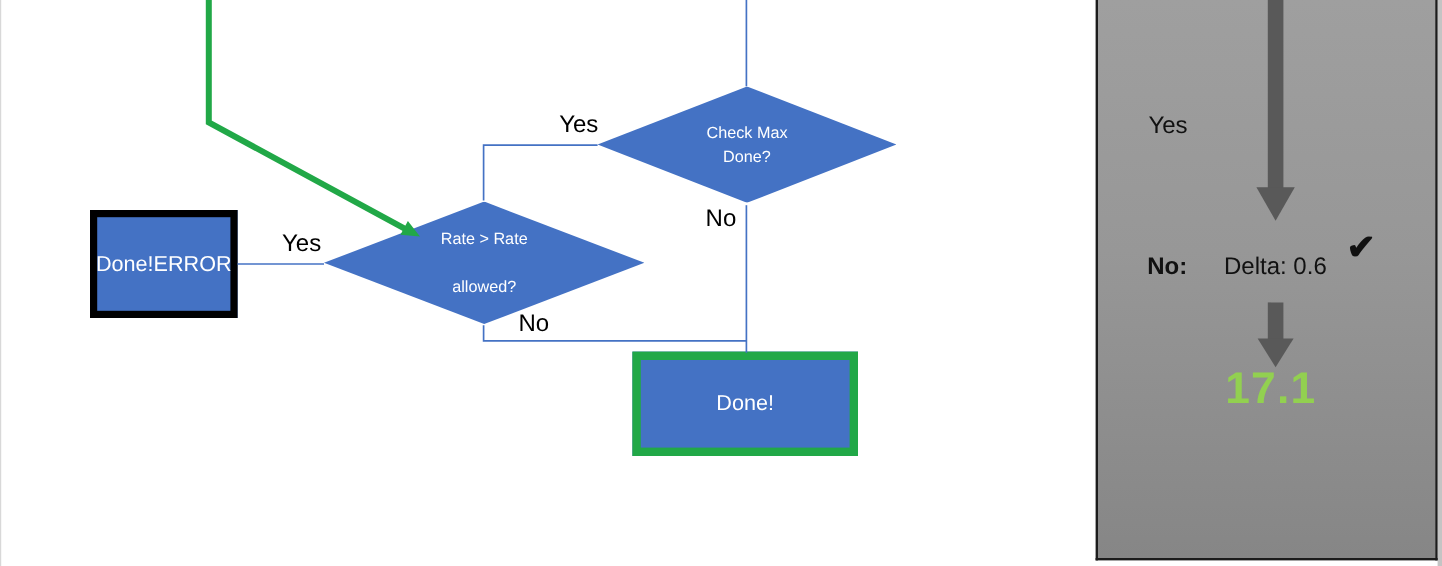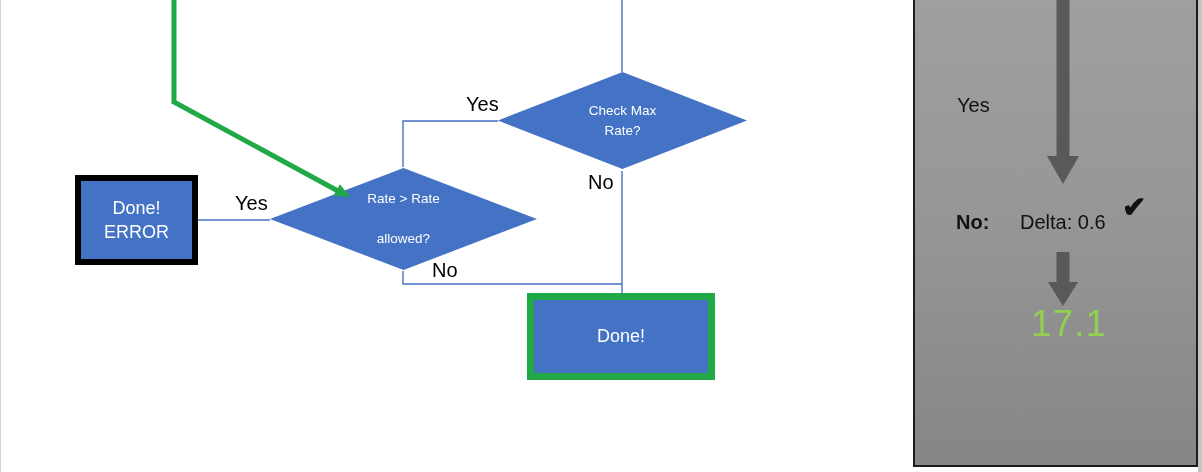--- a/index.html
+++ b/index.html
@@ -18,21 +18,21 @@
     background:#4472C4;
     display:flex; flex-direction:column; align-items:center; justify-content:center;
     color:#ffffff; font-size:13.5px; line-height:1.45; text-align:center;
   }
   .d-check { left:498px; top:72px;  width:249px; height:97px; }
   .d-rate  { left:270px; top:168px; width:267px; height:102px;gap:20px; }
 
   .tbox {
     position:absolute; z-index:2; box-sizing:border-box;
     background:#4472C4;
-    display:flex; flex-direction:column; align-items:center; justify-content:center;
+    display:flex; flex-direction:row; align-items:center; justify-content:center;
     color:#ffffff; font-size:18px; line-height:1.35; text-align:center;
   }
   .b-error { left:75px;  top:175px; width:123px; height:90px; border:6px solid #000000; }
   .b-done  { left:527px; top:293px; width:188px; height:87px; border:7px solid #21A847; }
 
   .lbl { position:absolute; z-index:4; color:#000000; font-size:20px; line-height:1.1; }
   .lbl-check-yes { left:466px; top:93px; }
   .lbl-check-no  { left:588px; top:171px; }
   .lbl-rate-yes  { left:235px; top:192px; }
   .lbl-rate-no   { left:432px; top:259px; }
@@ -43,32 +43,32 @@
     border:2px solid #1c1c1c; border-top:none;
     background:linear-gradient(180deg, #9f9f9f 0%, #979797 45%, #868686 100%);
   }
   .panel-strip { position:absolute; left:1198px; top:0; width:4px; height:472px; background:#c4c4c4; z-index:0; }
   .panel svg { position:absolute; left:0; top:0; }
   .p-lbl { position:absolute; color:#111111; font-size:20px; line-height:1.1; }
   .p-yes   { left:42px;  top:94px;  }
   .p-no    { left:41px;  top:211px;font-weight:bold; }
   .p-delta { left:105px; top:211px; }
   .p-check { left:207px; top:192px; font-size:29px; font-weight:700; }
-  .p-result{ left:106px; top:304px; font-size:37px; font-weight:400; color:#92D050; letter-spacing:1px;margin-left:10px; }
+  .p-result{ left:106px; top:304px; font-size:37px; font-weight:700; color:#92D050; letter-spacing:1px; }
 </style>
 </head>
 <body>
 
 <div class="stage">
 
   <div class="slide-edge"></div>
 
   <div class="diamond d-check">
     <span>Check Max</span>
-    <span>Rate?</span>
+    <span>Done?</span>
   </div>
 
   <div class="diamond d-rate">
     <span>Rate &gt; Rate</span>
     <span>allowed?</span>
   </div>
 
   <div class="tbox b-error">
     <span>Done!</span>
     <span>ERROR</span>

